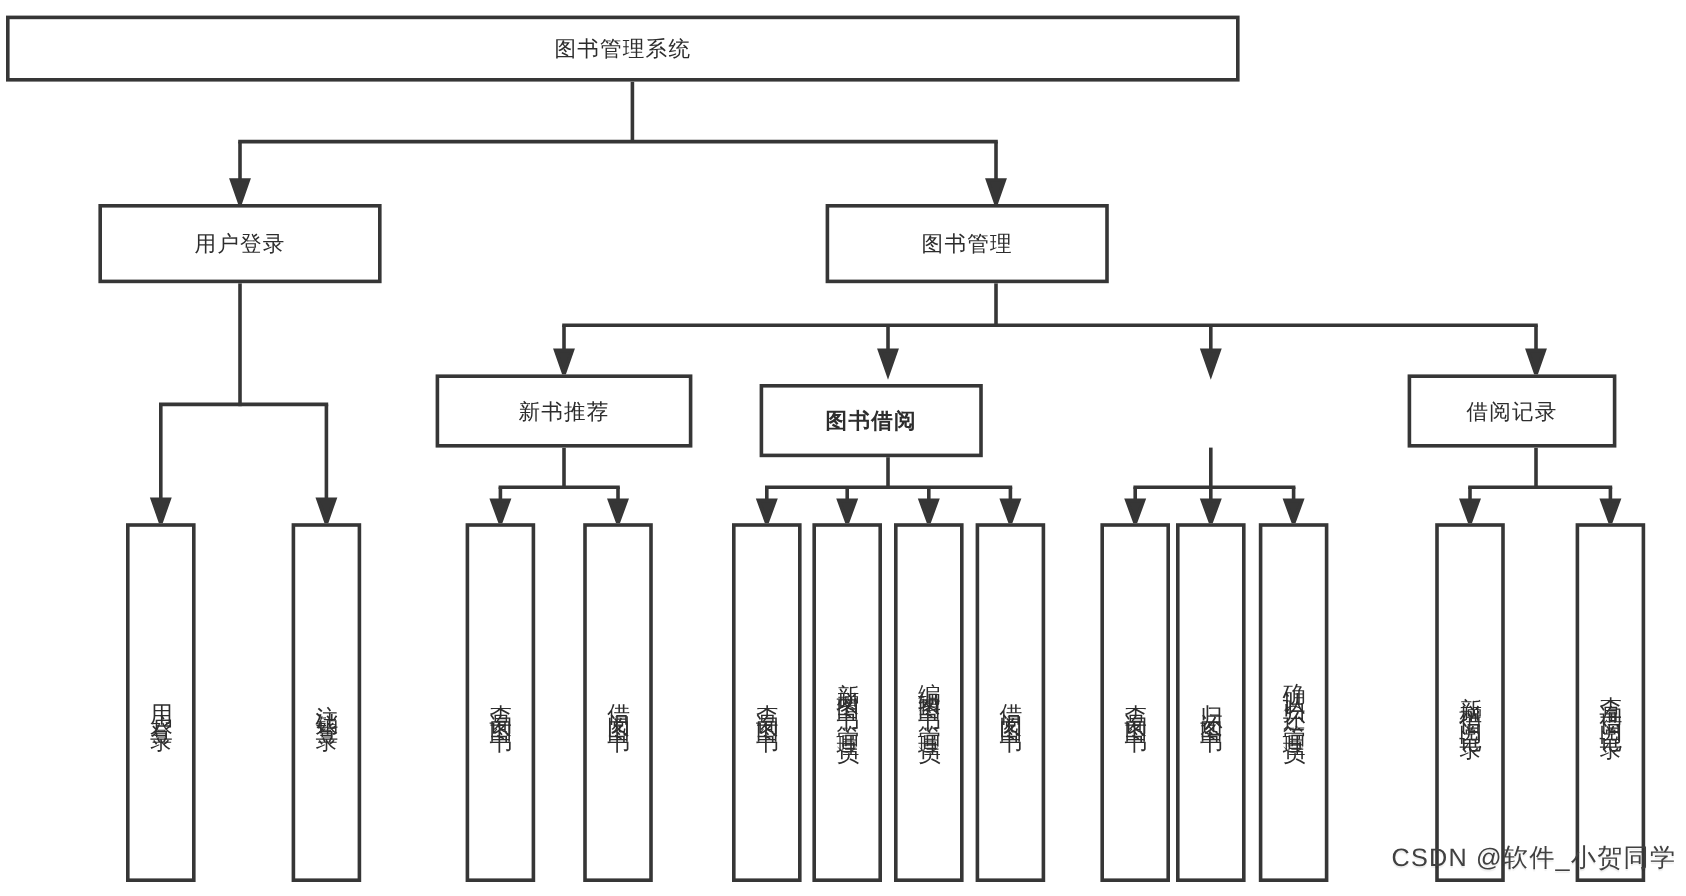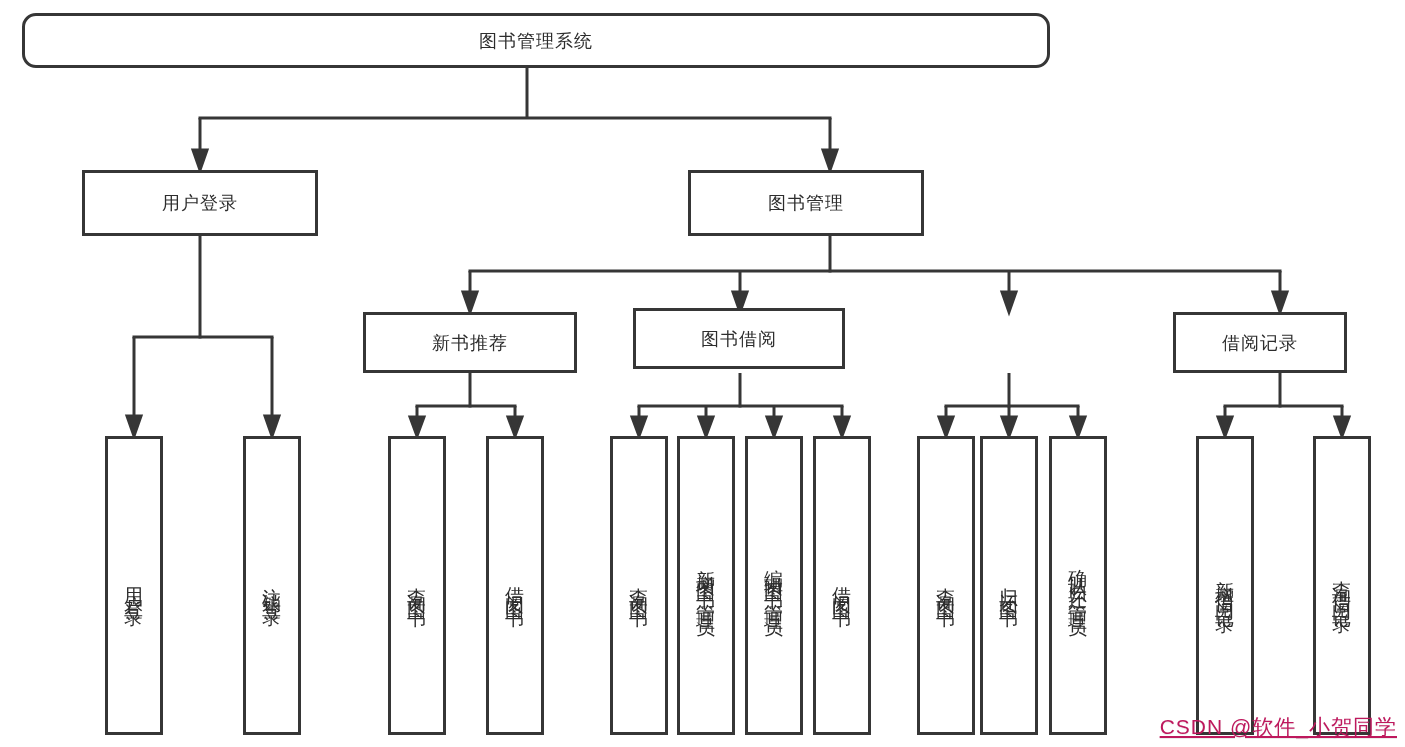--- a/index.html
+++ b/index.html
@@ -13,25 +13,24 @@
     border:3px solid #363636; background:#ffffff; color:#2d2d2d;
     display:flex; align-items:center; justify-content:center;
     font-size:18px; letter-spacing:1px; white-space:nowrap;
   }
   .vbox {
     writing-mode:vertical-rl;
     font-size:19px; letter-spacing:7px; line-height:1;
     white-space:normal;
   }
   .watermark {
-    position:absolute; right:8px; bottom:6px;
-    font-size:21px; color:#be185d; letter-spacing:1px;
+    position:absolute; right:8px; bottom:18px;
+    font-size:21px; color:#404040; letter-spacing:1px;
     text-shadow:0 1px 1px rgba(0,0,0,0.08);
     z-index:5;
-    text-decoration:underline;
   }
 </style>
 </head>
 <body>
 
 <div class="canvas">
 
   <svg class="connector-svg" viewBox="0 0 1405 747" xmlns="http://www.w3.org/2000/svg">
     <g stroke="#363636" stroke-width="3" fill="#363636">
 
@@ -89,27 +88,27 @@
 
       <line x1="1280" y1="373" x2="1280" y2="407.5"></line>
       <line x1="1223.5" y1="406" x2="1343.5" y2="406"></line>
       <line x1="1225" y1="406" x2="1225" y2="419"></line>
         <polygon points="1218,417 1232,417 1225,436"></polygon>
       <line x1="1342" y1="406" x2="1342" y2="419"></line>
         <polygon points="1335,417 1349,417 1342,436"></polygon>
     </g>
   </svg>
 
-  <div class="box" style="left:22px; top:13px; width:1028px; height:55px;border-radius:14px;">图书管理系统</div>
+  <div class="box" style="left:5px; top:13px; width:1028px; height:55px;">图书管理系统</div>
 
   <div class="box" style="left:82px; top:170px; width:236px; height:66px;">用户登录</div>
   <div class="box" style="left:688px; top:170px; width:236px; height:66px;">图书管理</div>
 
   <div class="box" style="left:363px; top:312px; width:214px; height:61px;text-align:center;">新书推荐</div>
-  <div class="box" style="left:633px; top:308px; width:212px; height:61px;">图书借阅</div>
+  <div class="box" style="left:633px; top:320px; width:186px; height:61px;font-weight:bold;">图书借阅</div>
   <div class="box" style="left:1173px; top:312px; width:174px; height:61px;">借阅记录</div>
 
   <div class="box vbox" style="left:105px; top:436px; width:58px; height:299px;">用户登录</div>
   <div class="box vbox" style="left:243px; top:436px; width:58px; height:299px;">注销登录</div>
 
   <div class="box vbox" style="left:388px; top:436px; width:58px; height:299px;">查询图书</div>
   <div class="box vbox" style="left:486px; top:436px; width:58px; height:299px;">借阅图书</div>
 
   <div class="box vbox" style="left:610px; top:436px; width:58px; height:299px;">查询图书</div>
   <div class="box vbox" style="left:677px; top:436px; width:58px; height:299px;">新增图书（管理员）</div>

